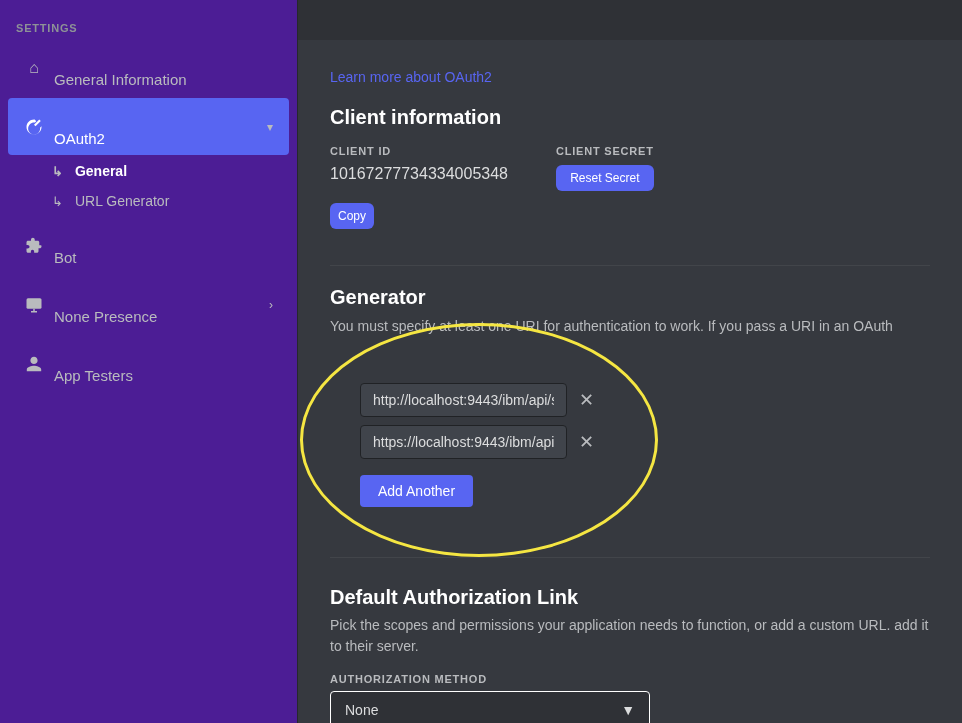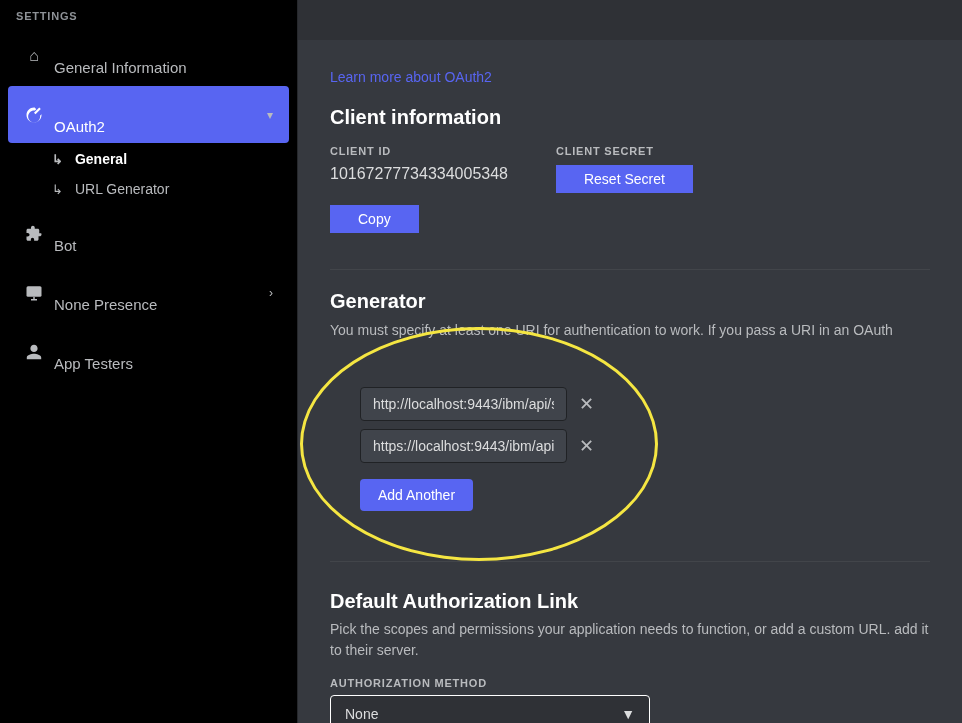--- a/index.html
+++ b/index.html
@@ -9,22 +9,22 @@
       color: #dcddde;
       width: 962px;
       height: 723px;
       display: flex;
       overflow: hidden;
     }
     
     .sidebar {
       width: 298px;
       min-width: 298px;
-      background: #000000;
-      padding: 4px 0;
+      background: #4c1d95;
+      padding: 16px 0;
       display: flex;
       flex-direction: column;
       border-right: 1px solid #26282c;
     }
     .sidebar-section-label {
       font-size: 11px;
       font-weight: 700;
       color: #8e9297;
       letter-spacing: 0.8px;
       padding: 6px 16px 4px 16px;
@@ -124,23 +124,23 @@
     }
     .field-value {
       font-size: 16px;
       color: #dcddde;
       margin-top: 4px;
     }
     .btn-primary {
       background: #5865f2;
       color: #fff;
       border: none;
-      border-radius: 0;
-      padding: 6px 28px;
-      font-size: 14px;
+      border-radius: 6px;
+      padding: 6px 8px;
+      font-size: 12px;
       cursor: pointer;
       font-weight: 500;
     }
 
     .divider {
       border: none;
       border-top: 1px solid #42454a;
       margin: 20px 0;
     }
 

